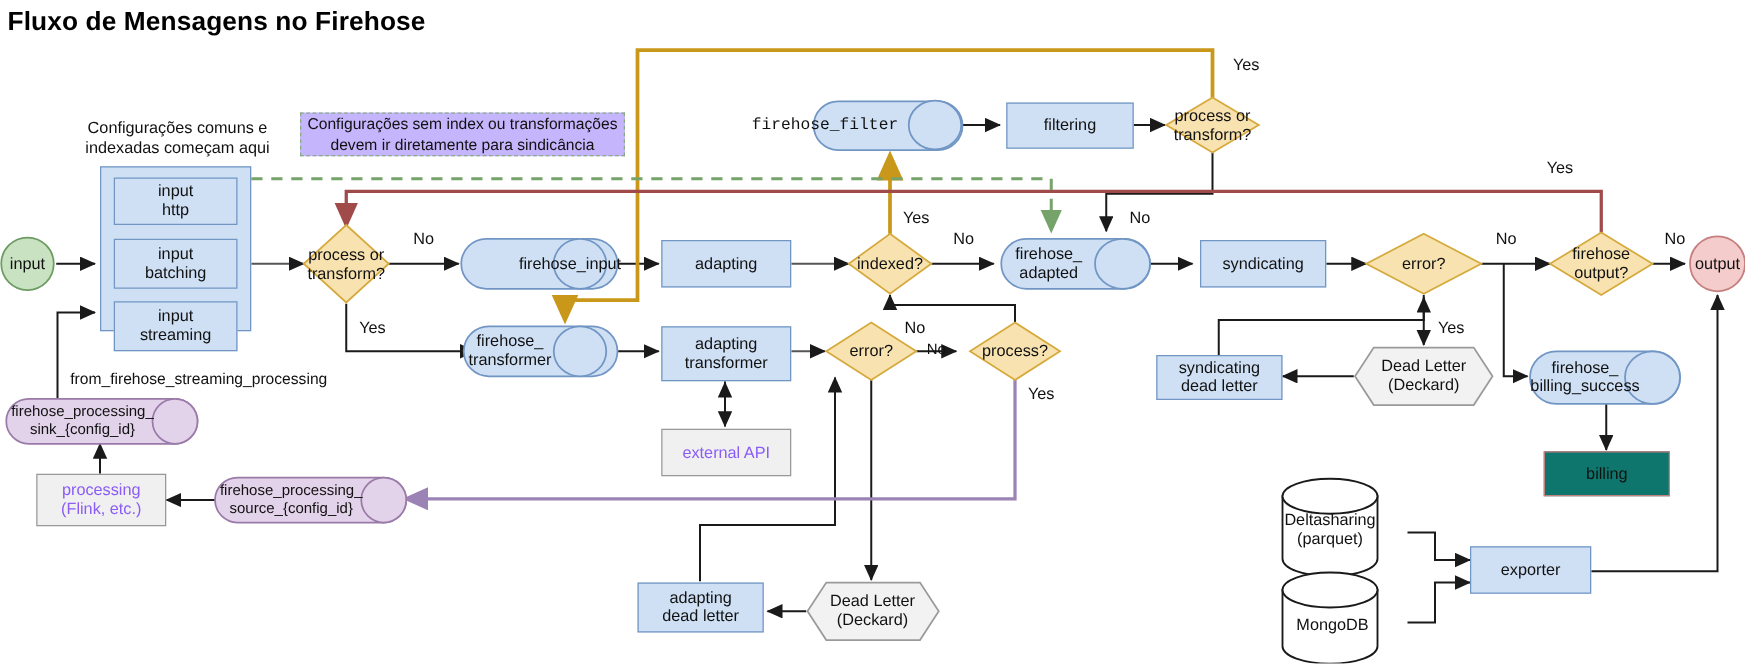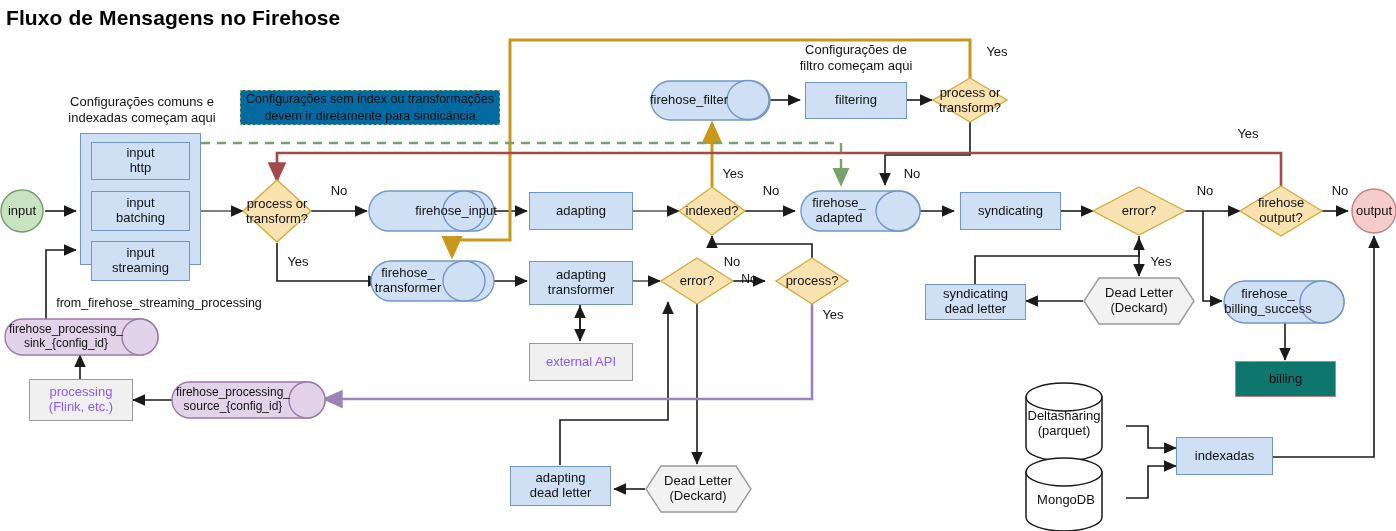--- a/index.html
+++ b/index.html
@@ -6,21 +6,21 @@
   body{font-family:"Liberation Sans","DejaVu Sans",sans-serif;}
   #canvas{position:relative;width:1396px;height:531px;overflow:hidden;background:#fff;}
   #title{position:absolute;left:6px;top:6px;font-size:21px;font-weight:bold;color:#000;letter-spacing:0.1px;}
   svg#wires{position:absolute;left:0;top:0;width:1396px;height:531px;}
   .node{position:absolute;box-sizing:border-box;display:flex;align-items:center;justify-content:center;text-align:center;font-size:13px;color:#111;line-height:1.15;}
   .proc{background:#cfe0f5;border:1.3px solid #7196c4;}
   .procgrp{background:#cfe0f5;border:1.3px solid #7196c4;}
   .gray{background:#f0f0f0;border:1.3px solid #999;color:#8b5cf6;}
   .pink{background:#0f766e;border:1.3px solid #c47f7f;}
   .lbl{position:absolute;font-size:13px;color:#111;text-align:center;line-height:1.25;}
-  .note{position:absolute;box-sizing:border-box;background:#0369a1;border:1.5px dashed #8aab82;display:flex;align-items:center;justify-content:center;text-align:center;font-size:12.5px;color:#111;line-height:1.3;}
+  .note{position:absolute;box-sizing:border-box;background:#c4b5fd;border:1.5px dashed #8aab82;display:flex;align-items:center;justify-content:center;text-align:center;font-size:12.5px;color:#111;line-height:1.3;}
   .shapetxt{position:absolute;display:flex;align-items:center;justify-content:center;text-align:center;font-size:13px;color:#111;line-height:1.15;pointer-events:none;}
 </style>
 </head>
 <body>
 
 <div id="canvas">
 
   <div id="title">Fluxo de Mensagens no Firehose</div>
 
   <svg id="wires" viewBox="0 0 1396 531">
@@ -214,21 +214,21 @@
 transform?</div>
   <div class="shapetxt" style="left:1101px;top:199px;width:76px;height:24px;">error?</div>
   <div class="shapetxt" style="left:1241px;top:192px;width:80px;height:38px;white-space:pre-line;">firehose
 output?</div>
 
   <div class="shapetxt" style="left:370px;top:199px;width:76px;height:24px;padding-left:48px;">firehose_input</div>
   <div class="shapetxt" style="left:374px;top:262px;width:68px;height:38px;white-space:pre-line;">firehose_
 transformer</div>
   <div class="shapetxt" style="left:803px;top:192px;width:72px;height:38px;white-space:pre-line;">firehose_
 adapted</div>
-  <div class="shapetxt" style="left:651px;top:88px;width:76px;height:24px;">firehose_filter</div>
+  <div class="shapetxt" style="left:622px;top:88px;width:76px;height:24px;font-family:Liberation Mono, monospace;">firehose_filter</div>
   <div class="shapetxt" style="left:1226px;top:283px;width:84px;height:38px;white-space:pre-line;">firehose_
 billing_success</div>
 
   <div class="shapetxt" style="left:6px;top:320px;width:120px;height:34px;white-space:pre-line;font-size:12px;">firehose_processing_
 sink_{config_id}</div>
   <div class="shapetxt" style="left:173px;top:383px;width:120px;height:34px;white-space:pre-line;font-size:12px;">firehose_processing_
 source_{config_id}</div>
 
   <div class="shapetxt" style="left:1096px;top:282px;width:86px;height:38px;white-space:pre-line;">Dead Letter
 (Deckard)</div>
@@ -259,28 +259,26 @@
 dead letter</div>
 
   <div class="node pink" style="left:1235px;top:361px;width:101px;height:36px;">billing</div>
 
   <div class="node proc" style="left:510px;top:466px;width:101px;height:40px;white-space:pre-line;">adapting
 dead letter</div>
 
   <div class="node gray" style="left:29px;top:379px;width:104px;height:42px;white-space:pre-line;">processing
 (Flink, etc.)</div>
 
-  <div class="node proc" style="left:1176px;top:437px;width:97px;height:38px;">indexadas</div>
+  <div class="node proc" style="left:1176px;top:437px;width:97px;height:38px;">exporter</div>
 
   <div class="lbl" style="left:62px;top:94px;width:160px;white-space:pre-line;">Configurações comuns e
 indexadas começam aqui</div>
   <div class="note" style="left:240px;top:90px;width:260px;height:35px;white-space:pre-line;">Configurações sem index ou transformações
 devem ir diretamente para sindicância</div>
-  <div class="lbl" style="left:780px;top:42px;width:152px;white-space:pre-line;">Configurações de
-filtro começam aqui</div>
   <div class="lbl" style="left:56px;top:296px;width:206px;font-size:12.5px;">from_firehose_streaming_processing</div>
 
   <div class="lbl" style="left:326px;top:183px;width:26px;">No</div>
   <div class="lbl" style="left:283px;top:254px;width:30px;">Yes</div>
   <div class="lbl" style="left:718px;top:166px;width:30px;">Yes</div>
   <div class="lbl" style="left:758px;top:183px;width:26px;">No</div>
   <div class="lbl" style="left:735px;top:272px;width:28px;font-size:12px;">No</div>
   <div class="lbl" style="left:719px;top:254px;width:26px;">No</div>
   <div class="lbl" style="left:818px;top:307px;width:30px;">Yes</div>
   <div class="lbl" style="left:982px;top:44px;width:30px;">Yes</div>

